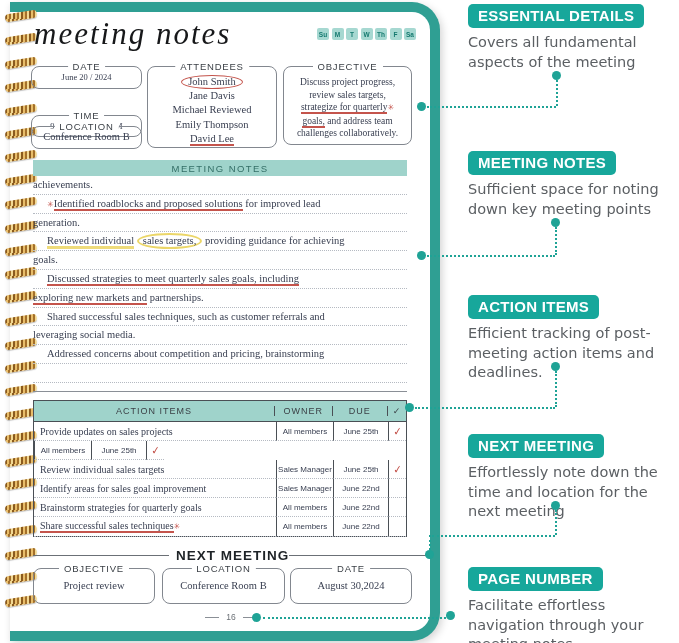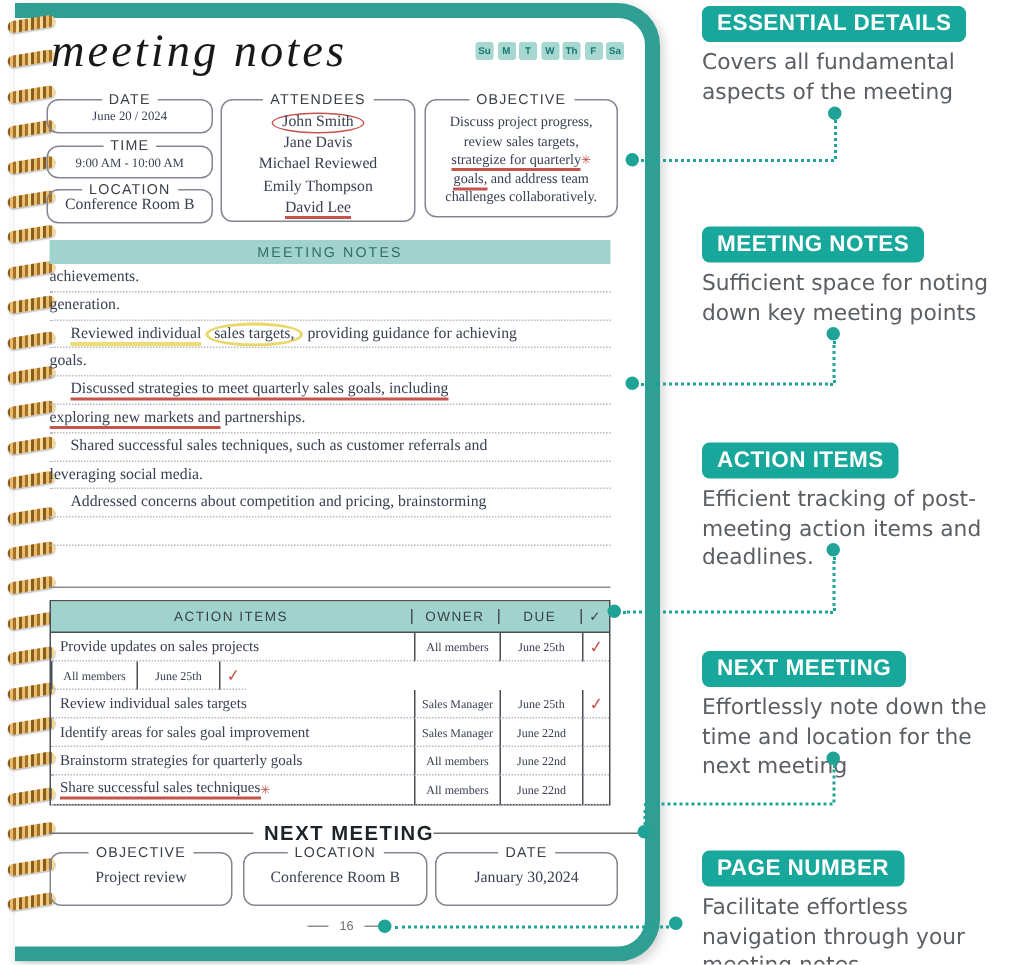--- a/index.html
+++ b/index.html
@@ -55,21 +55,21 @@
   .thead{display:flex;height:21px;background:#9fd3cb;border-bottom:1px solid #4a4f55;
          align-items:center;box-sizing:border-box;}
   .thead div{font-size:9px;letter-spacing:1px;color:#3a3f45;text-align:center;}
   .trow{display:flex;height:19.1px;align-items:center;box-sizing:border-box;}
   .trow .c{border-bottom:1px dotted #b5bac2;height:100%;display:flex;align-items:center;box-sizing:border-box;}
   .c1{width:242px;padding-left:6px;}
   .c2{width:57px;border-left:1px solid #4a4f55;justify-content:center;}
   .c3{width:55px;border-left:1px solid #4a4f55;justify-content:center;}
   .c4{width:18px;border-left:1px solid #4a4f55;justify-content:center;}
   .trow .c1{font-family:cursive;font-size:10px;color:#3a4052;white-space:nowrap;}
-  .trow .c2,.trow .c3{font-family:Liberation Serif, serif;font-size:8px;color:#3a4052;}
+  .trow .c2,.trow .c3{font-family:Liberation Sans, sans-serif;font-size:8px;color:#3a4052;}
   .check{color:#c4544c;font-family:cursive;font-size:11px;transform:rotate(-6deg);}
 
   
   .nm-line{position:absolute;border-top:1px solid #6b7076;}
   .nm-title{position:absolute;left:176px;top:548px;font-size:13.5px;font-weight:bold;
             letter-spacing:1px;color:#1e2327;}
 
   
   .pnum{position:absolute;left:186px;top:612px;width:90px;display:flex;align-items:center;
         justify-content:center;gap:7px;color:#6b7076;font-size:8.5px;}
@@ -127,21 +127,21 @@
   <span>W</span>
   <span>Th</span>
   <span>F</span>
   <span>Sa</span>
 </div>
 
 <div class="fbox" style="left:31px;top:66px;width:109px;height:21px;">
   <div class="legend lbl">DATE</div>
   <div class="fval hw" style="top:5px;font-size:8.5px;">June 20 / 2024</div>
 </div>
-<div class="fbox" style="left:31px;top:97px;width:109px;height:20px;">
+<div class="fbox" style="left:31px;top:115px;width:109px;height:20px;">
   <div class="legend lbl">TIME</div>
   <div class="fval hw" style="top:5px;font-size:8.5px;">9:00 AM - 10:00 AM</div>
 </div>
 <div class="fbox" style="left:31px;top:126px;width:109px;height:21px;">
   <div class="legend lbl">LOCATION</div>
   <div class="fval hw" style="top:4px;font-size:10.5px;">Conference Room B</div>
 </div>
 
 <div class="fbox" style="left:147px;top:66px;width:128px;height:80px;">
   <div class="legend lbl">ATTENDEES</div>
@@ -163,20 +163,21 @@
     <div><span class="u-red">goals,</span><span> and address team</span></div>
     <div><span>challenges collaboratively.</span></div>
   </div>
 </div>
 
 <div class="bar">
   <span>MEETING NOTES</span>
 </div>
 <div class="notes">
   <div class="nline"><span>achievements.</span></div>
+  <div class="nline ind"><span class="star-red">✳</span><span class="u-red">Identified roadblocks and proposed solutions</span><span> for improved lead</span></div>
   <div class="nline"><span>generation.</span></div>
   <div class="nline ind"><span class="u-yellow">Reviewed individual</span><span> </span><span class="circ-yellow">sales targets,</span><span> providing guidance for achieving</span></div>
   <div class="nline"><span>goals.</span></div>
   <div class="nline ind"><span class="u-red">Discussed strategies to meet quarterly sales goals, including</span></div>
   <div class="nline"><span class="u-red">exploring new markets and</span><span> partnerships.</span></div>
   <div class="nline ind"><span>Shared successful sales techniques, such as customer referrals and</span></div>
   <div class="nline"><span>leveraging social media.</span></div>
   <div class="nline ind"><span>Addressed concerns about competition and pricing, brainstorming</span></div>
   <div class="nline"></div>
 </div>
@@ -256,21 +257,21 @@
 <div class="fbox" style="left:33px;top:568px;width:120px;height:34px;">
   <div class="legend lbl">OBJECTIVE</div>
   <div class="fval hw" style="top:11px;font-size:10.5px;">Project review</div>
 </div>
 <div class="fbox" style="left:162px;top:568px;width:121px;height:34px;">
   <div class="legend lbl">LOCATION</div>
   <div class="fval hw" style="top:11px;font-size:10.5px;">Conference Room B</div>
 </div>
 <div class="fbox" style="left:290px;top:568px;width:120px;height:34px;">
   <div class="legend lbl">DATE</div>
-  <div class="fval hw" style="top:11px;font-size:10.5px;">January 30,2024</div>
+  <div class="fval hw" style="top:11px;font-size:10.5px;">August 30,2024</div>
 </div>
 
 <div class="pnum">
   <i></i>
   <span>16</span>
   <i></i>
 </div>
 
 <div class="badge" style="top:4px;">ESSENTIAL DETAILS</div>
 <div class="ctext" style="top:33px;">Covers all fundamental aspects of the meeting</div>

